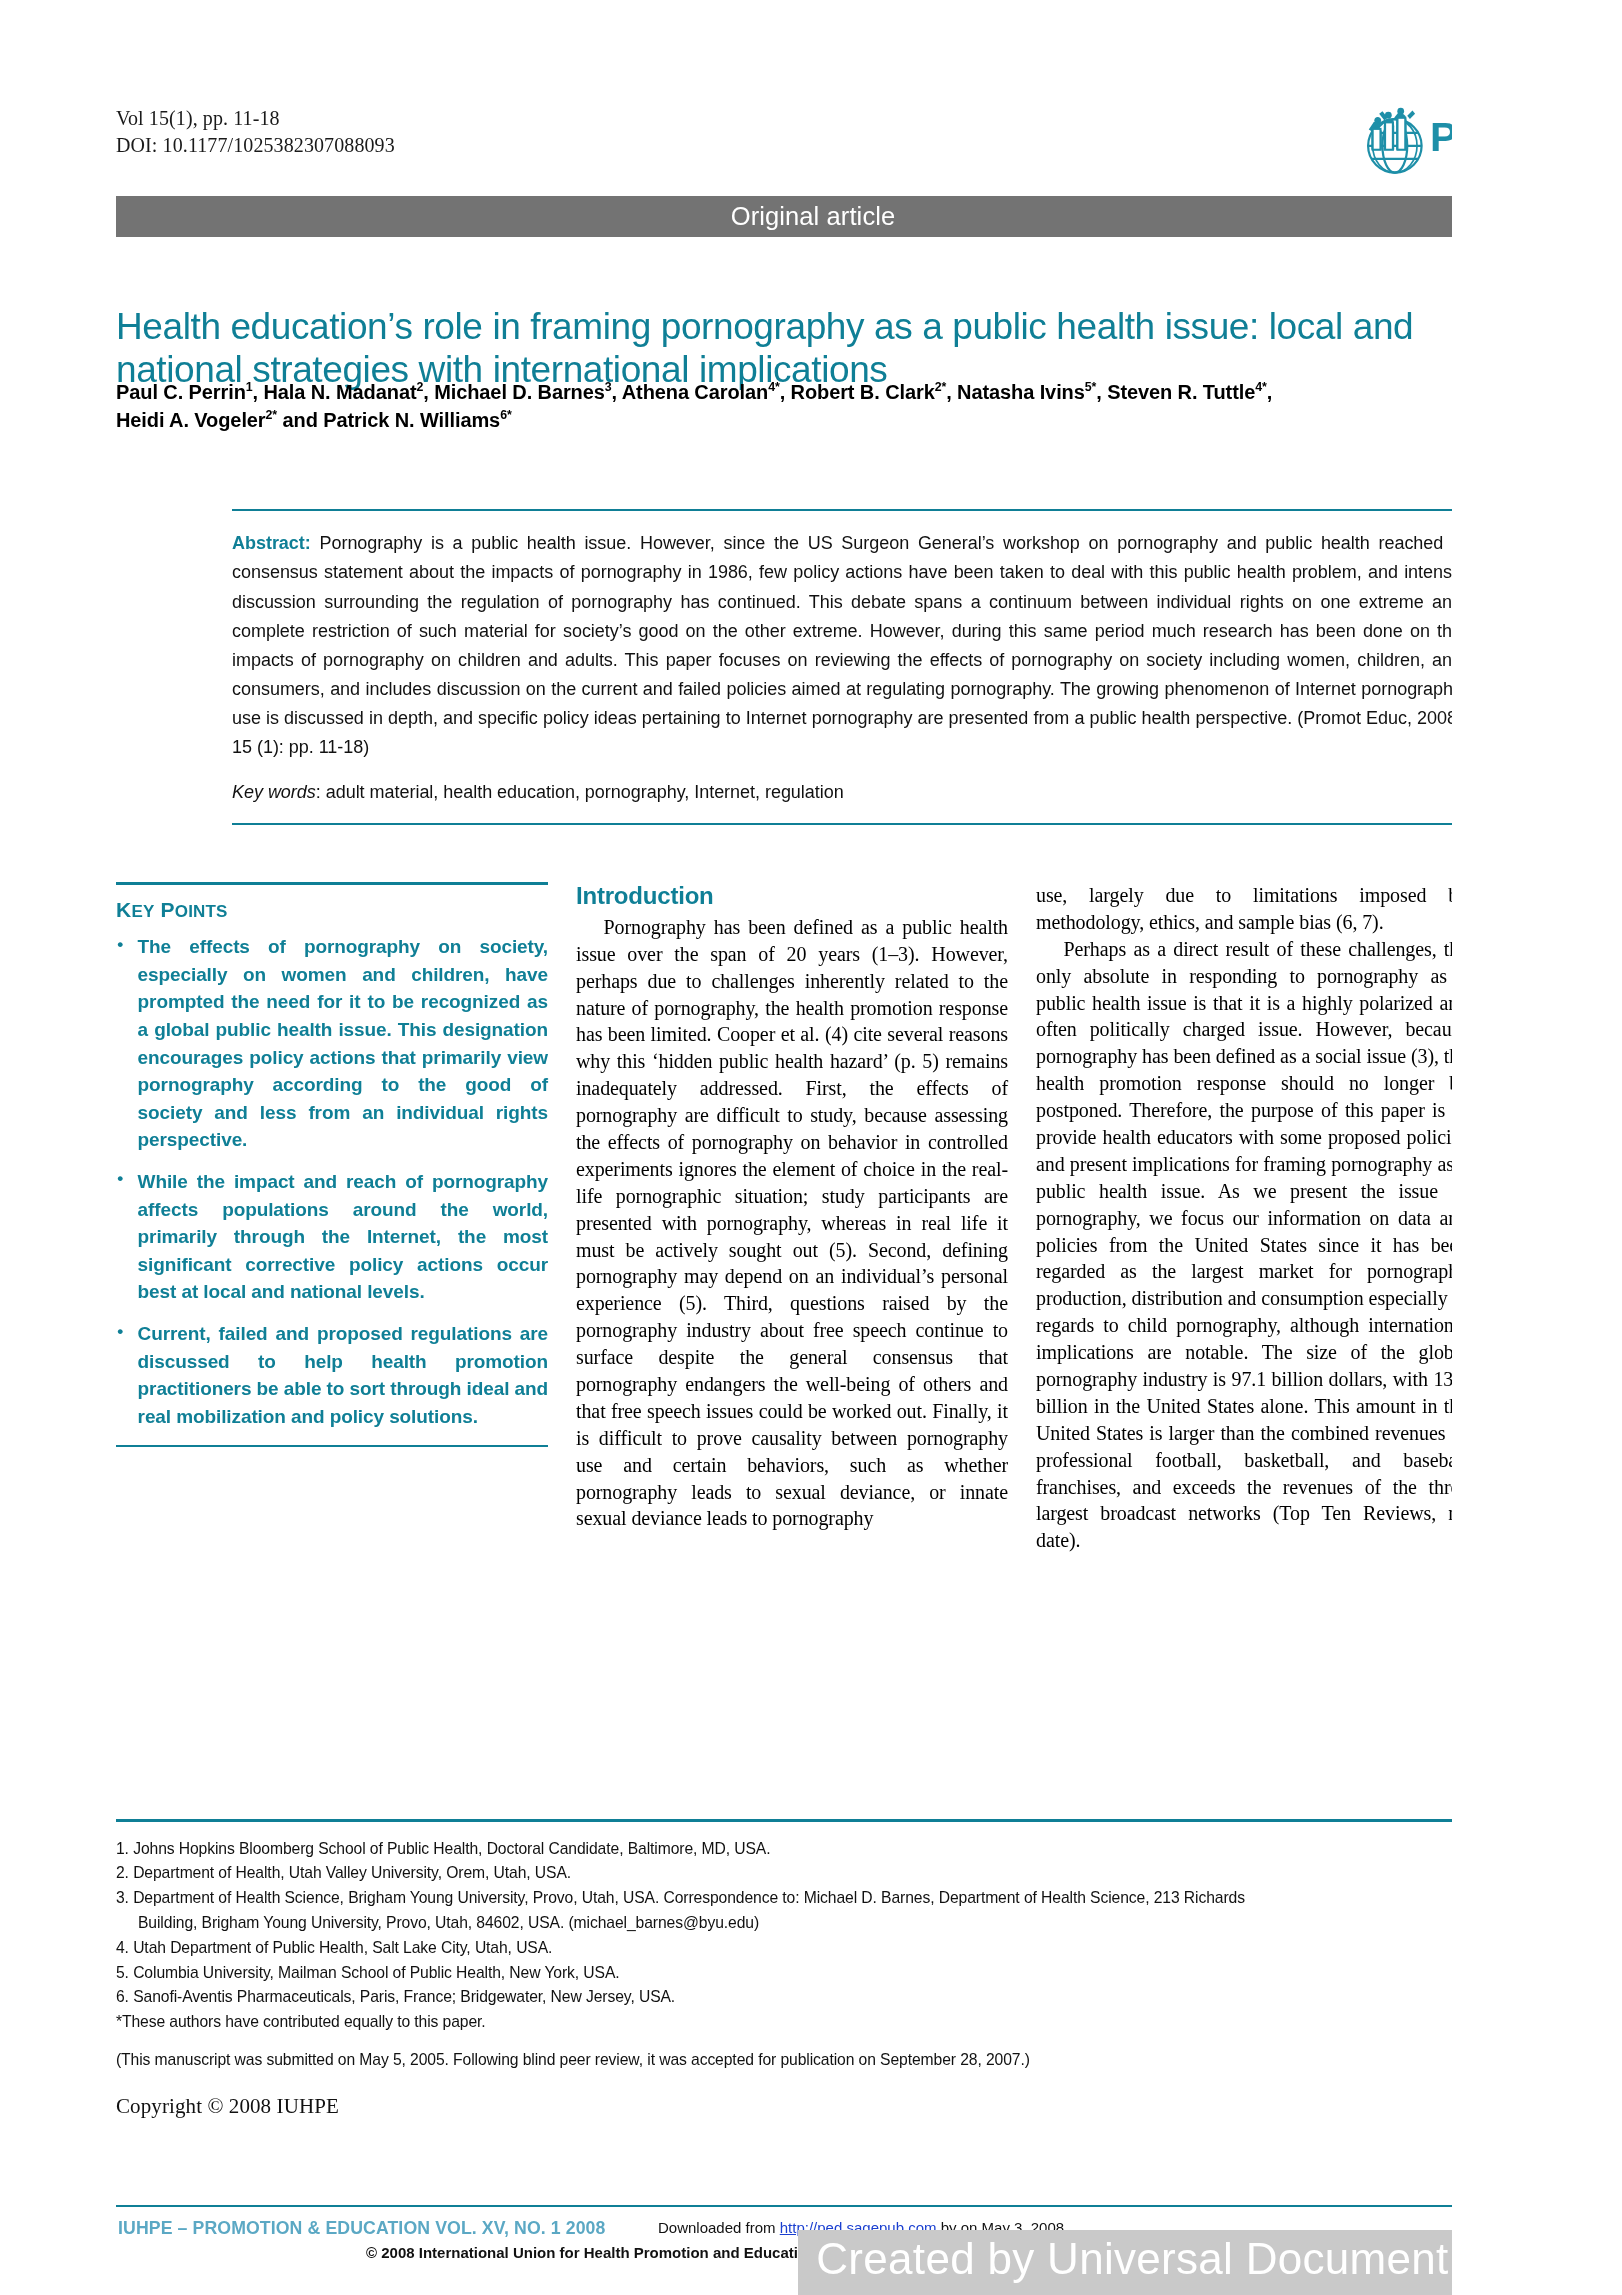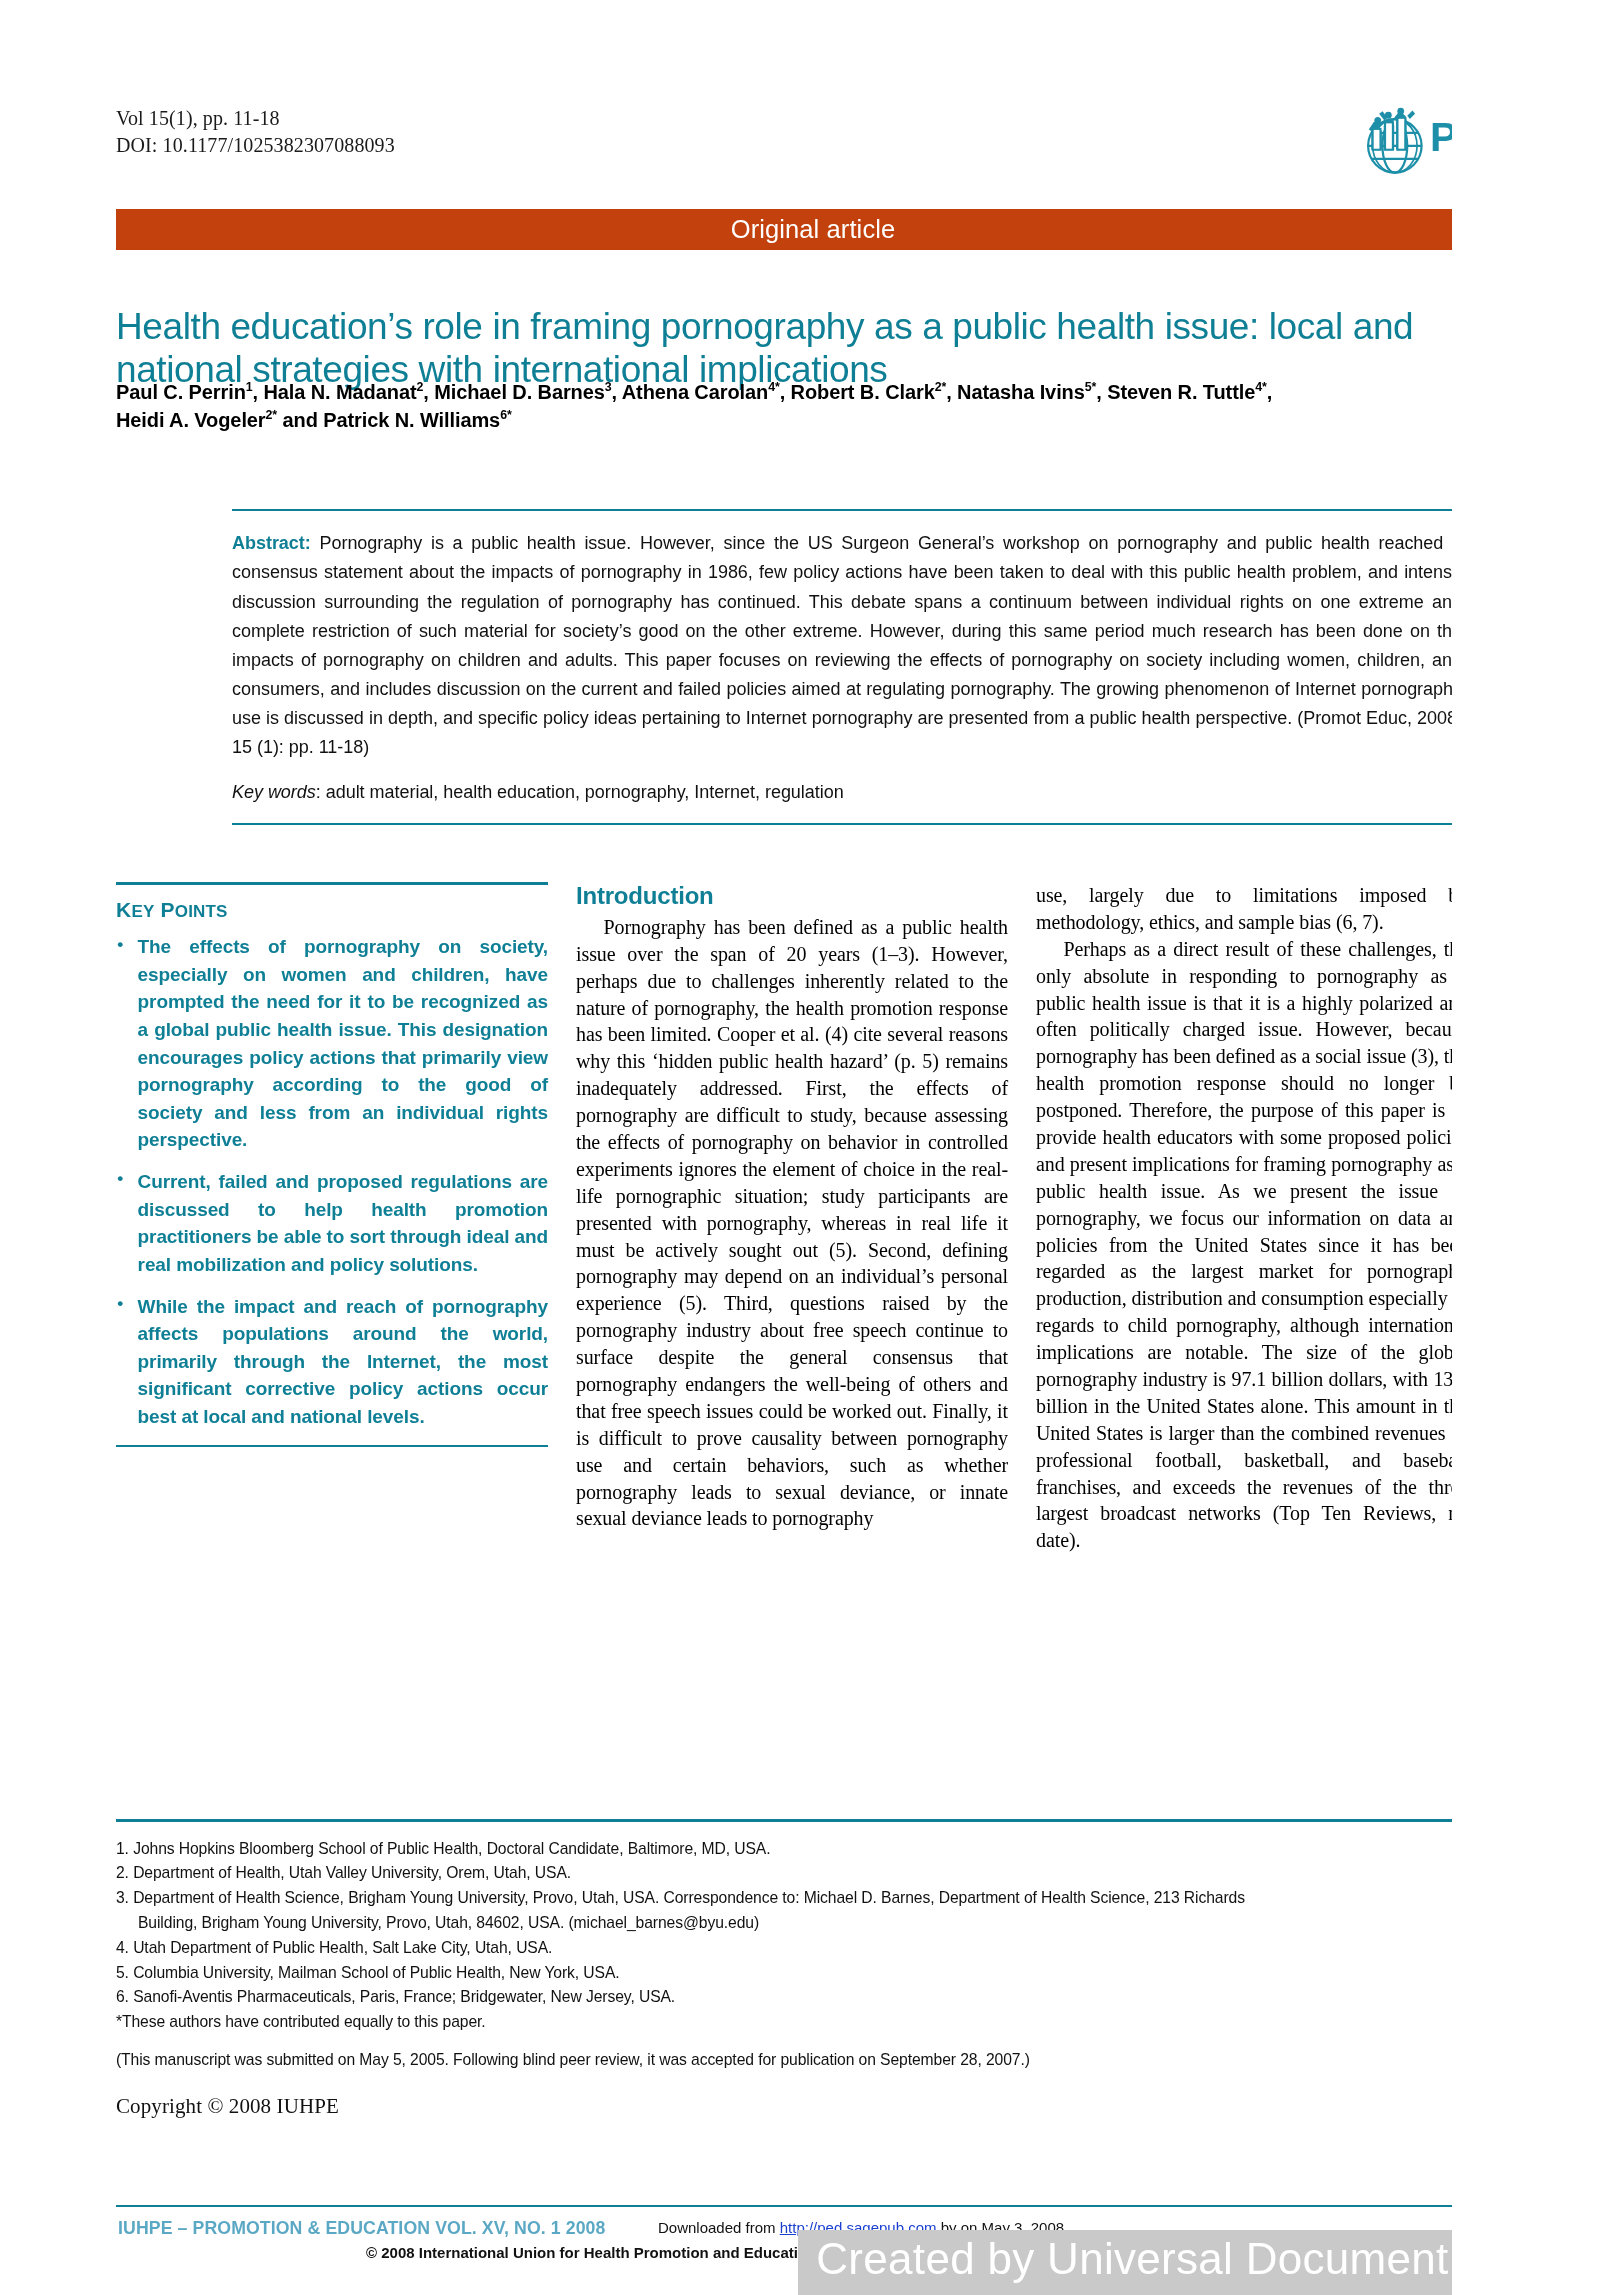--- a/index.html
+++ b/index.html
@@ -53,24 +53,24 @@
   .logo-amp {
     color: #ffffff;
     -webkit-text-stroke: 2px #1e8fa8;
     font-size: 38px;
   }
 
   
   .type-bar {
     position: absolute;
     left: 116px;
-    top: 209px;
+    top: 196px;
     width: 1394px;
     height: 41px;
-    background: #c2410c;
+    background: #737373;
     display: flex;
     align-items: center;
     justify-content: center;
   }
   .type-bar span {
     color: #ffffff;
     font-size: 25.5px;
     letter-spacing: 0.1px;
   }
 
@@ -382,22 +382,22 @@
     <div class="abstract-rule bottom"></div>
   </div>
 
   <div class="columns">
 
     <div class="col">
       <div class="kp-rule"></div>
       <div class="kp-heading">K<span class="sc">EY</span>&nbsp;P<span class="sc">OINTS</span></div>
       <ul class="kp-list">
         <li>The effects of pornography on society, especially on women and children, have prompted the need for it to be recognized as a global public health issue. This designation encourages policy actions that primarily view pornography according to the good of society and less from an individual rights perspective.</li>
+        <li>While the impact and reach of pornography affects populations around the world, primarily through the Internet, the most significant corrective policy actions occur best at local and national levels.</li>
         <li>Current, failed and proposed regulations are discussed to help health promotion practitioners be able to sort through ideal and real mobilization and policy solutions.</li>
-        <li>While the impact and reach of pornography affects populations around the world, primarily through the Internet, the most significant corrective policy actions occur best at local and national levels.</li>
       </ul>
       <div class="kp-rule-bottom"></div>
     </div>
 
     <div class="col">
       <h2 class="sec-heading">Introduction</h2>
       <p class="body-p">Pornography has been defined as a public health issue over the span of 20 years (1–3). However, perhaps due to challenges inherently related to the nature of pornography, the health promotion response has been limited. Cooper et al. (4) cite several reasons why this ‘hidden public health hazard’ (p. 5) remains inadequately addressed. First, the effects of pornography are difficult to study, because assessing the effects of pornography on behavior in controlled experiments ignores the element of choice in the real-life pornographic situation; study participants are presented with pornography, whereas in real life it must be actively sought out (5). Second, defining pornography may depend on an individual’s personal experience (5). Third, questions raised by the pornography industry about free speech continue to surface despite the general consensus that pornography endangers the well-being of others and that free speech issues could be worked out. Finally, it is difficult to prove causality between pornography use and certain behaviors, such as whether pornography leads to sexual deviance, or innate sexual deviance leads to pornography</p>
     </div>
 
     <div class="col">

